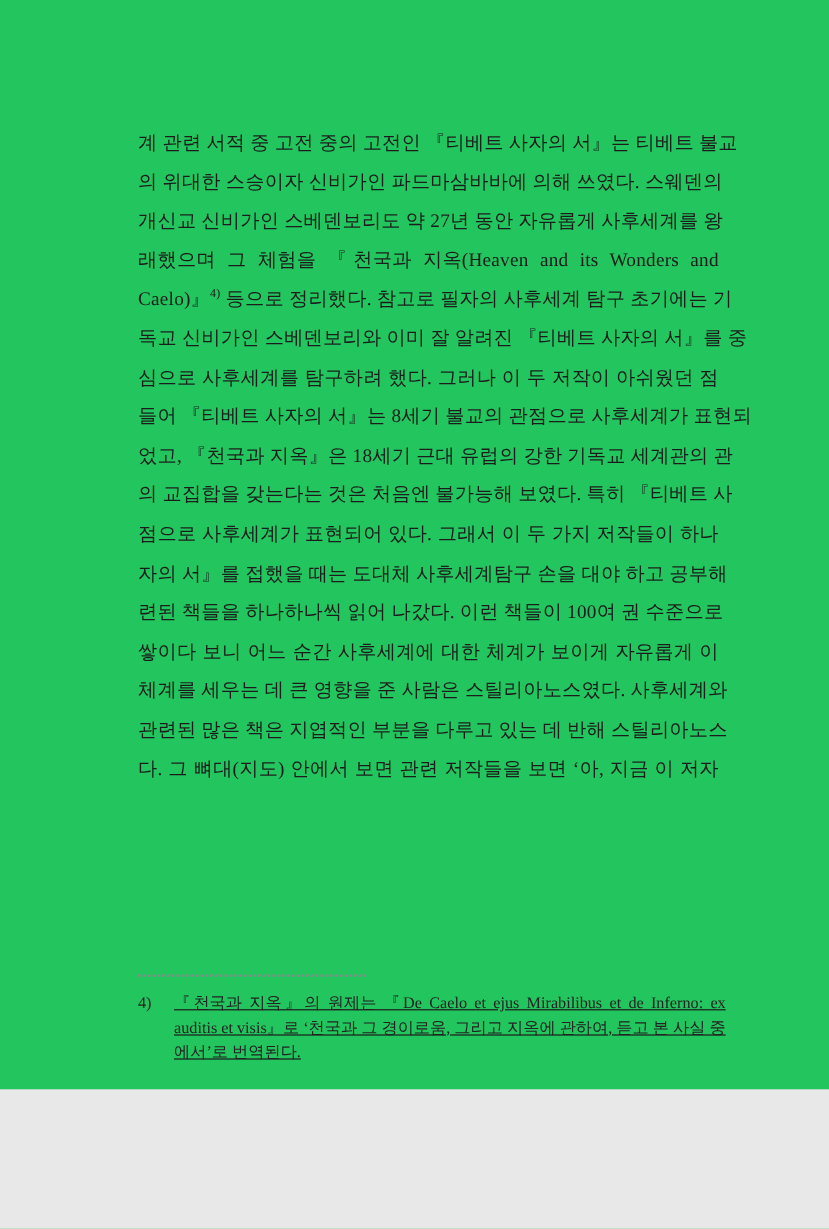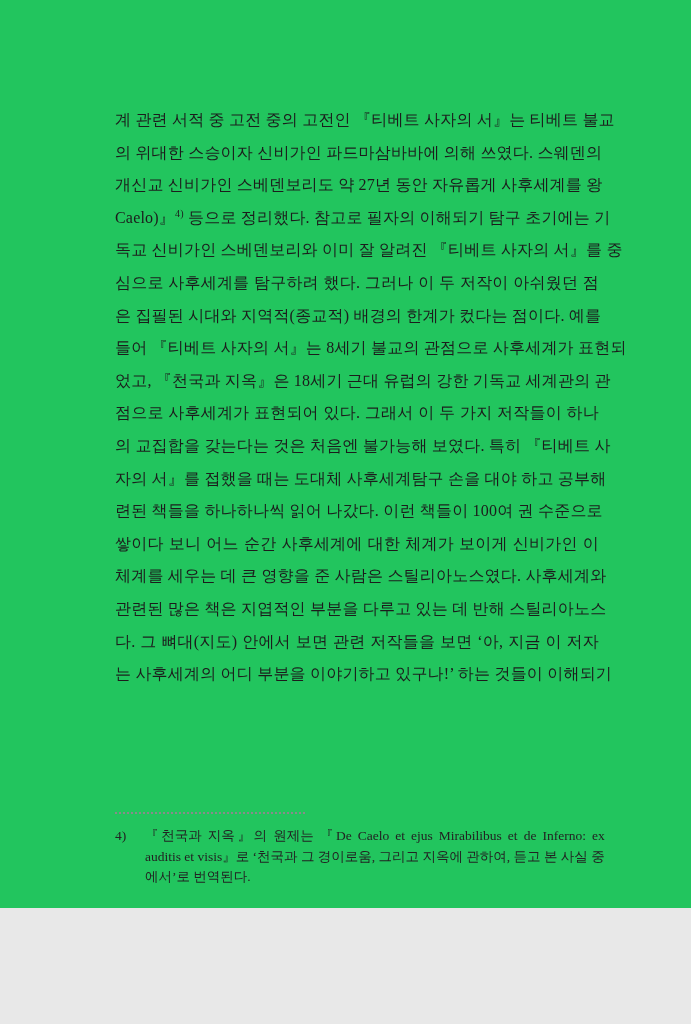--- a/index.html
+++ b/index.html
@@ -55,20 +55,21 @@
     align-items: flex-start;
   }
   .footnote-marker {
     flex: 0 0 30px;
     font-size: 13.5px;
     line-height: 20.5px;
     color: #222222;
   }
   .footnote-lines {
     flex: 1 1 auto;
+    text-decoration: underline;
   }
   .footnote-line {
     font-size: 13.5px;
     line-height: 20.5px;
     color: #222222;
     word-break: keep-all;
     white-space: nowrap;
   }
   .footnote-line.justified {
     text-align: justify;
@@ -95,37 +96,36 @@
 </style>
 </head>
 <body>
 
 <div class="page">
 
   <main class="body-text">
     <div class="body-line">계 관련 서적 중 고전 중의 고전인 『티베트 사자의 서』는 티베트 불교</div>
     <div class="body-line">의 위대한 스승이자 신비가인 파드마삼바바에 의해 쓰였다. 스웨덴의</div>
     <div class="body-line">개신교 신비가인 스베덴보리도 약 27년 동안 자유롭게 사후세계를 왕</div>
+    <div class="body-line">래했으며 그 체험을 『천국과 지옥(Heaven and its Wonders and</div>
     <div class="body-line">
-      <span>Caelo)』</span><sup class="footnote-ref">4)</sup><span> 등으로 정리했다. 참고로 필자의 이해되기 탐구 초기에는 기</span>
+      <span>Caelo)』</span><sup class="footnote-ref">4)</sup><span> 등으로 정리했다. 참고로 필자의 사후세계 탐구 초기에는 기</span>
     </div>
     <div class="body-line">독교 신비가인 스베덴보리와 이미 잘 알려진 『티베트 사자의 서』를 중</div>
     <div class="body-line">심으로 사후세계를 탐구하려 했다. 그러나 이 두 저작이 아쉬웠던 점</div>
-    <div class="body-line">은 집필된 시대와 지역적(종교적) 배경의 한계가 컸다는 점이다. 예를</div>
     <div class="body-line">들어 『티베트 사자의 서』는 8세기 불교의 관점으로 사후세계가 표현되</div>
     <div class="body-line">었고, 『천국과 지옥』은 18세기 근대 유럽의 강한 기독교 세계관의 관</div>
+    <div class="body-line">의 교집합을 갖는다는 것은 처음엔 불가능해 보였다. 특히 『티베트 사</div>
     <div class="body-line">점으로 사후세계가 표현되어 있다. 그래서 이 두 가지 저작들이 하나</div>
-    <div class="body-line">의 교집합을 갖는다는 것은 처음엔 불가능해 보였다. 특히 『티베트 사</div>
     <div class="body-line">자의 서』를 접했을 때는 도대체 사후세계탐구 손을 대야 하고 공부해</div>
     <div class="body-line">련된 책들을 하나하나씩 읽어 나갔다. 이런 책들이 100여 권 수준으로</div>
-    <div class="body-line">쌓이다 보니 어느 순간 사후세계에 대한 체계가 보이게 신비가인 이</div>
+    <div class="body-line">쌓이다 보니 어느 순간 사후세계에 대한 체계가 보이게 자유롭게 이</div>
     <div class="body-line">체계를 세우는 데 큰 영향을 준 사람은 스틸리아노스였다. 사후세계와</div>
     <div class="body-line">관련된 많은 책은 지엽적인 부분을 다루고 있는 데 반해 스틸리아노스</div>
     <div class="body-line">다. 그 뼈대(지도) 안에서 보면 관련 저작들을 보면 ‘아, 지금 이 저자</div>
-    <div class="body-line">는 사후세계의 어디 부분을 이야기하고 있구나!’ 하는 것들이 이해되기</div>
   </main>
 
   <section class="footnote-block">
     <div class="footnote-separator"></div>
     <div class="footnote-row">
       <div class="footnote-marker">4)</div>
       <div class="footnote-lines">
         <div class="footnote-line justified">『천국과 지옥』의 원제는 『De Caelo et ejus Mirabilibus et de Inferno: ex</div>
         <div class="footnote-line justified">auditis et visis』로 ‘천국과 그 경이로움, 그리고 지옥에 관하여, 듣고 본 사실 중</div>
         <div class="footnote-line">에서’로 번역된다.</div>

